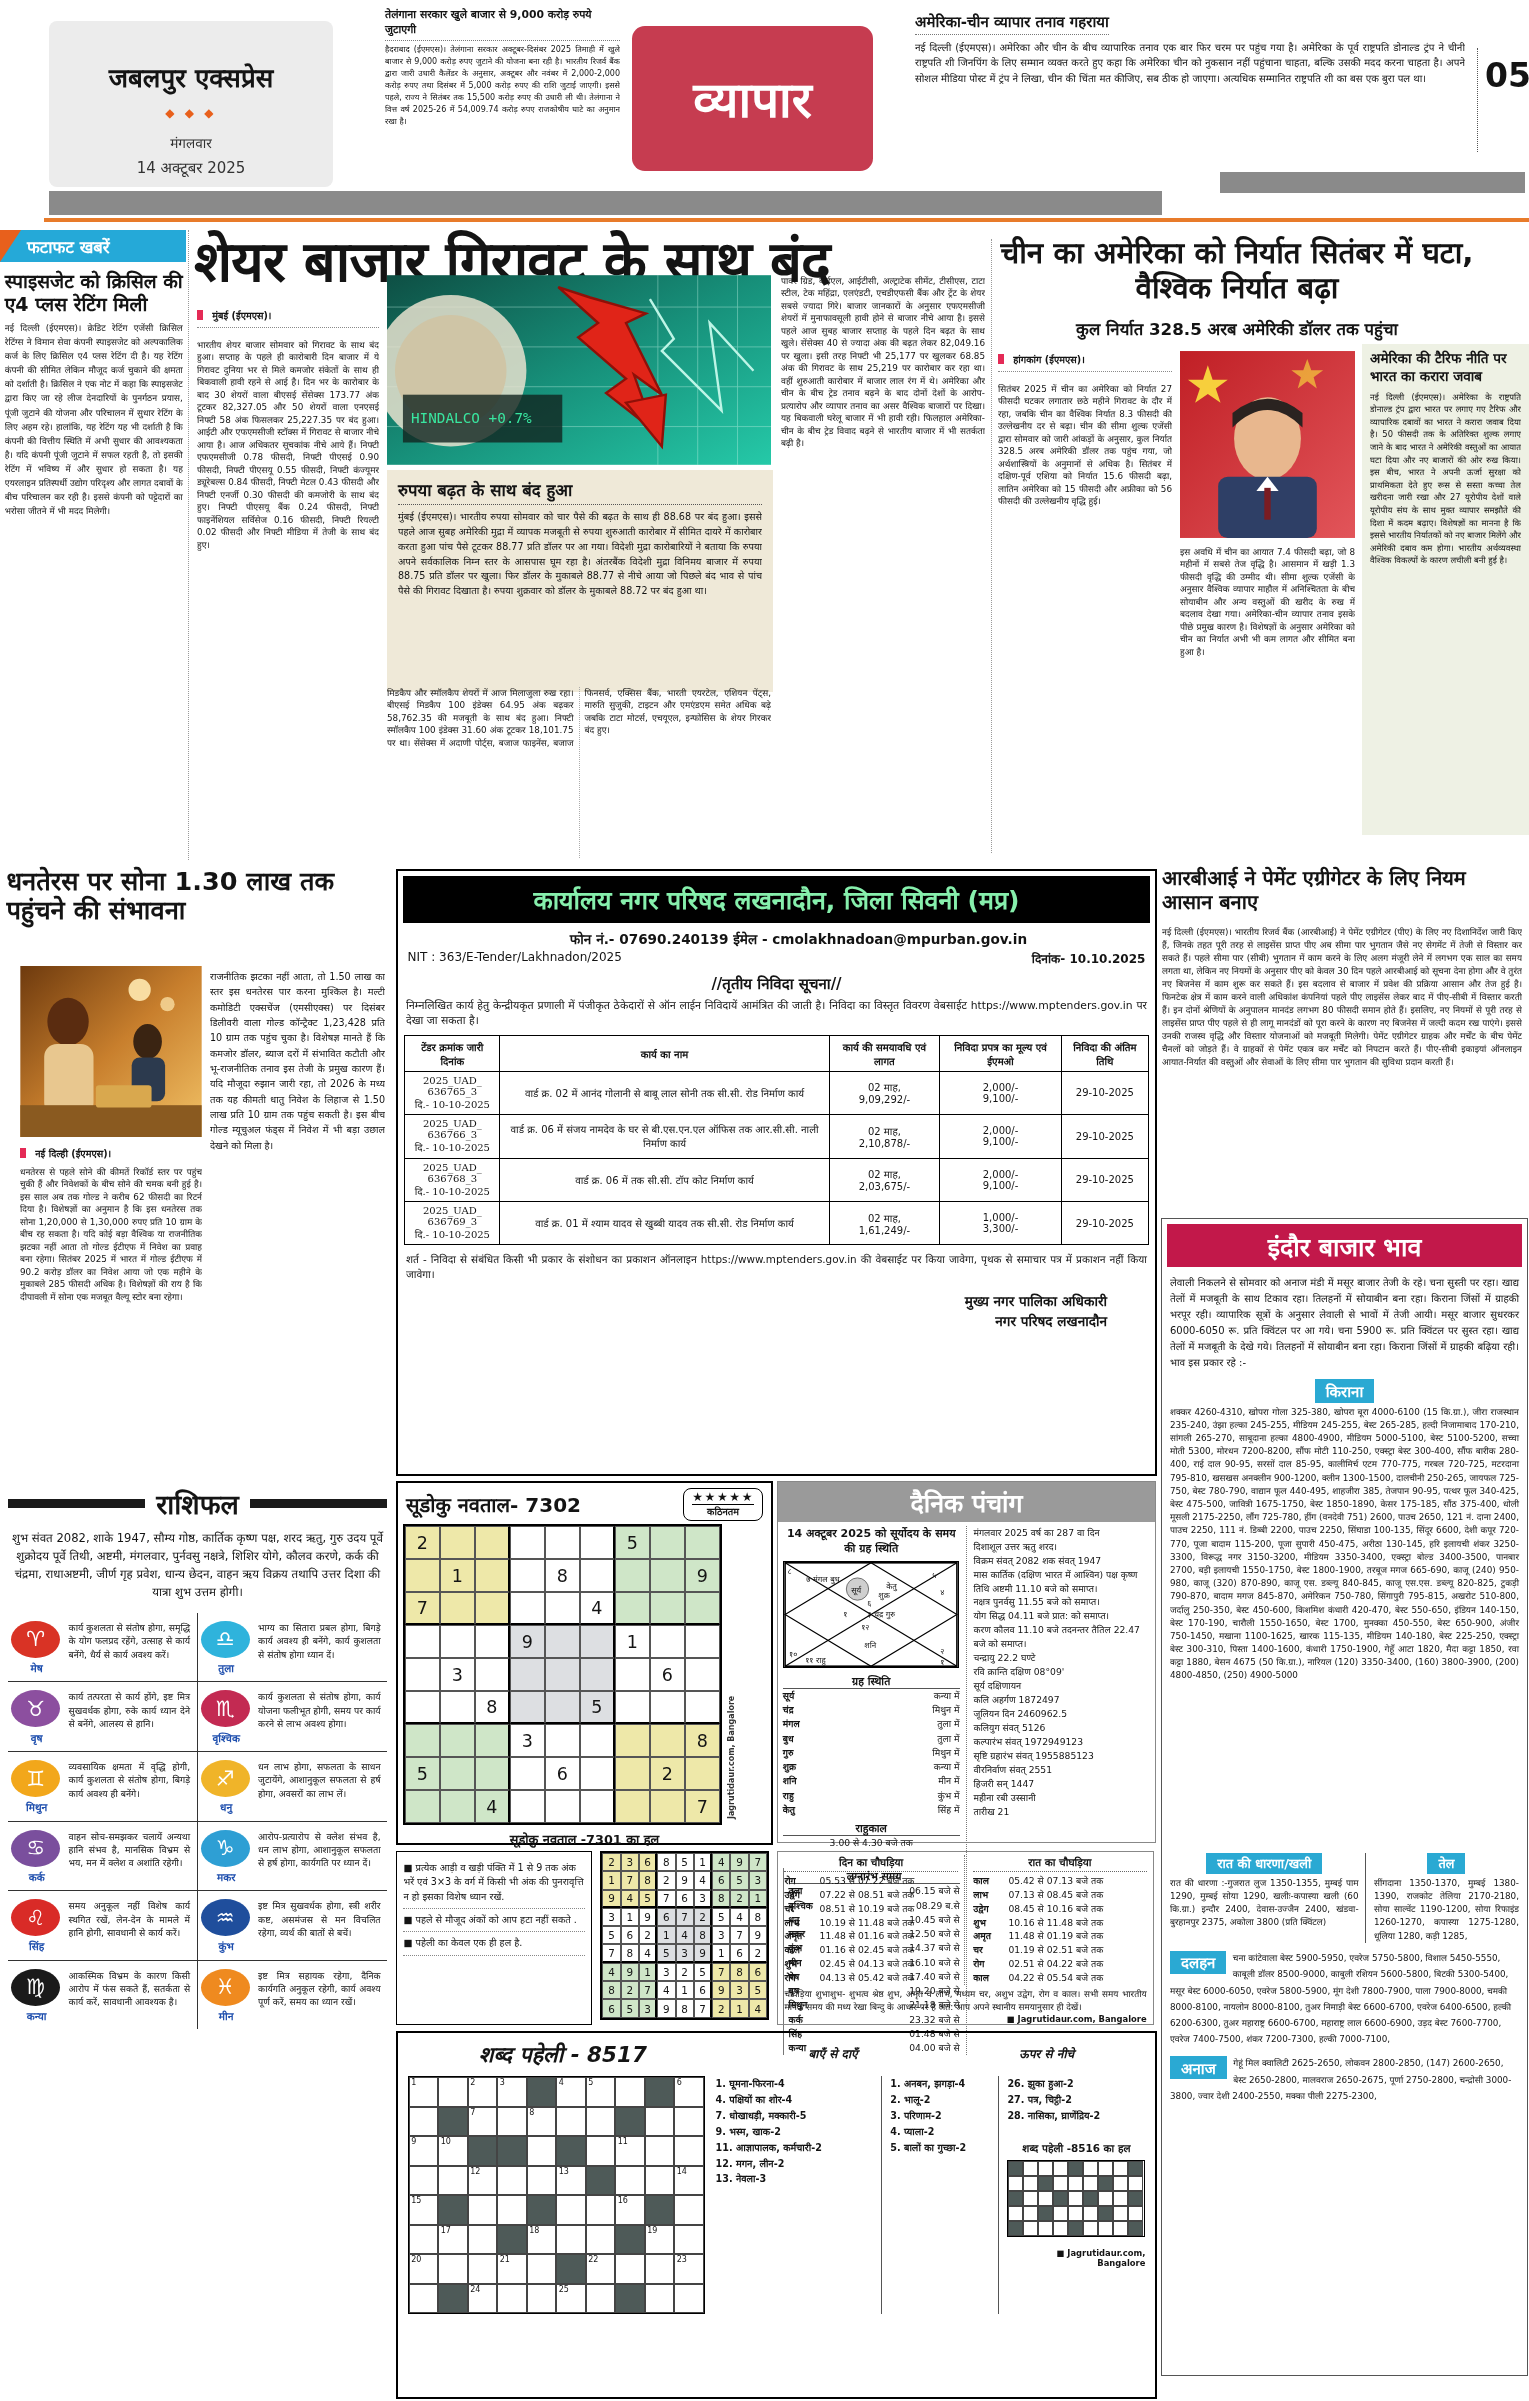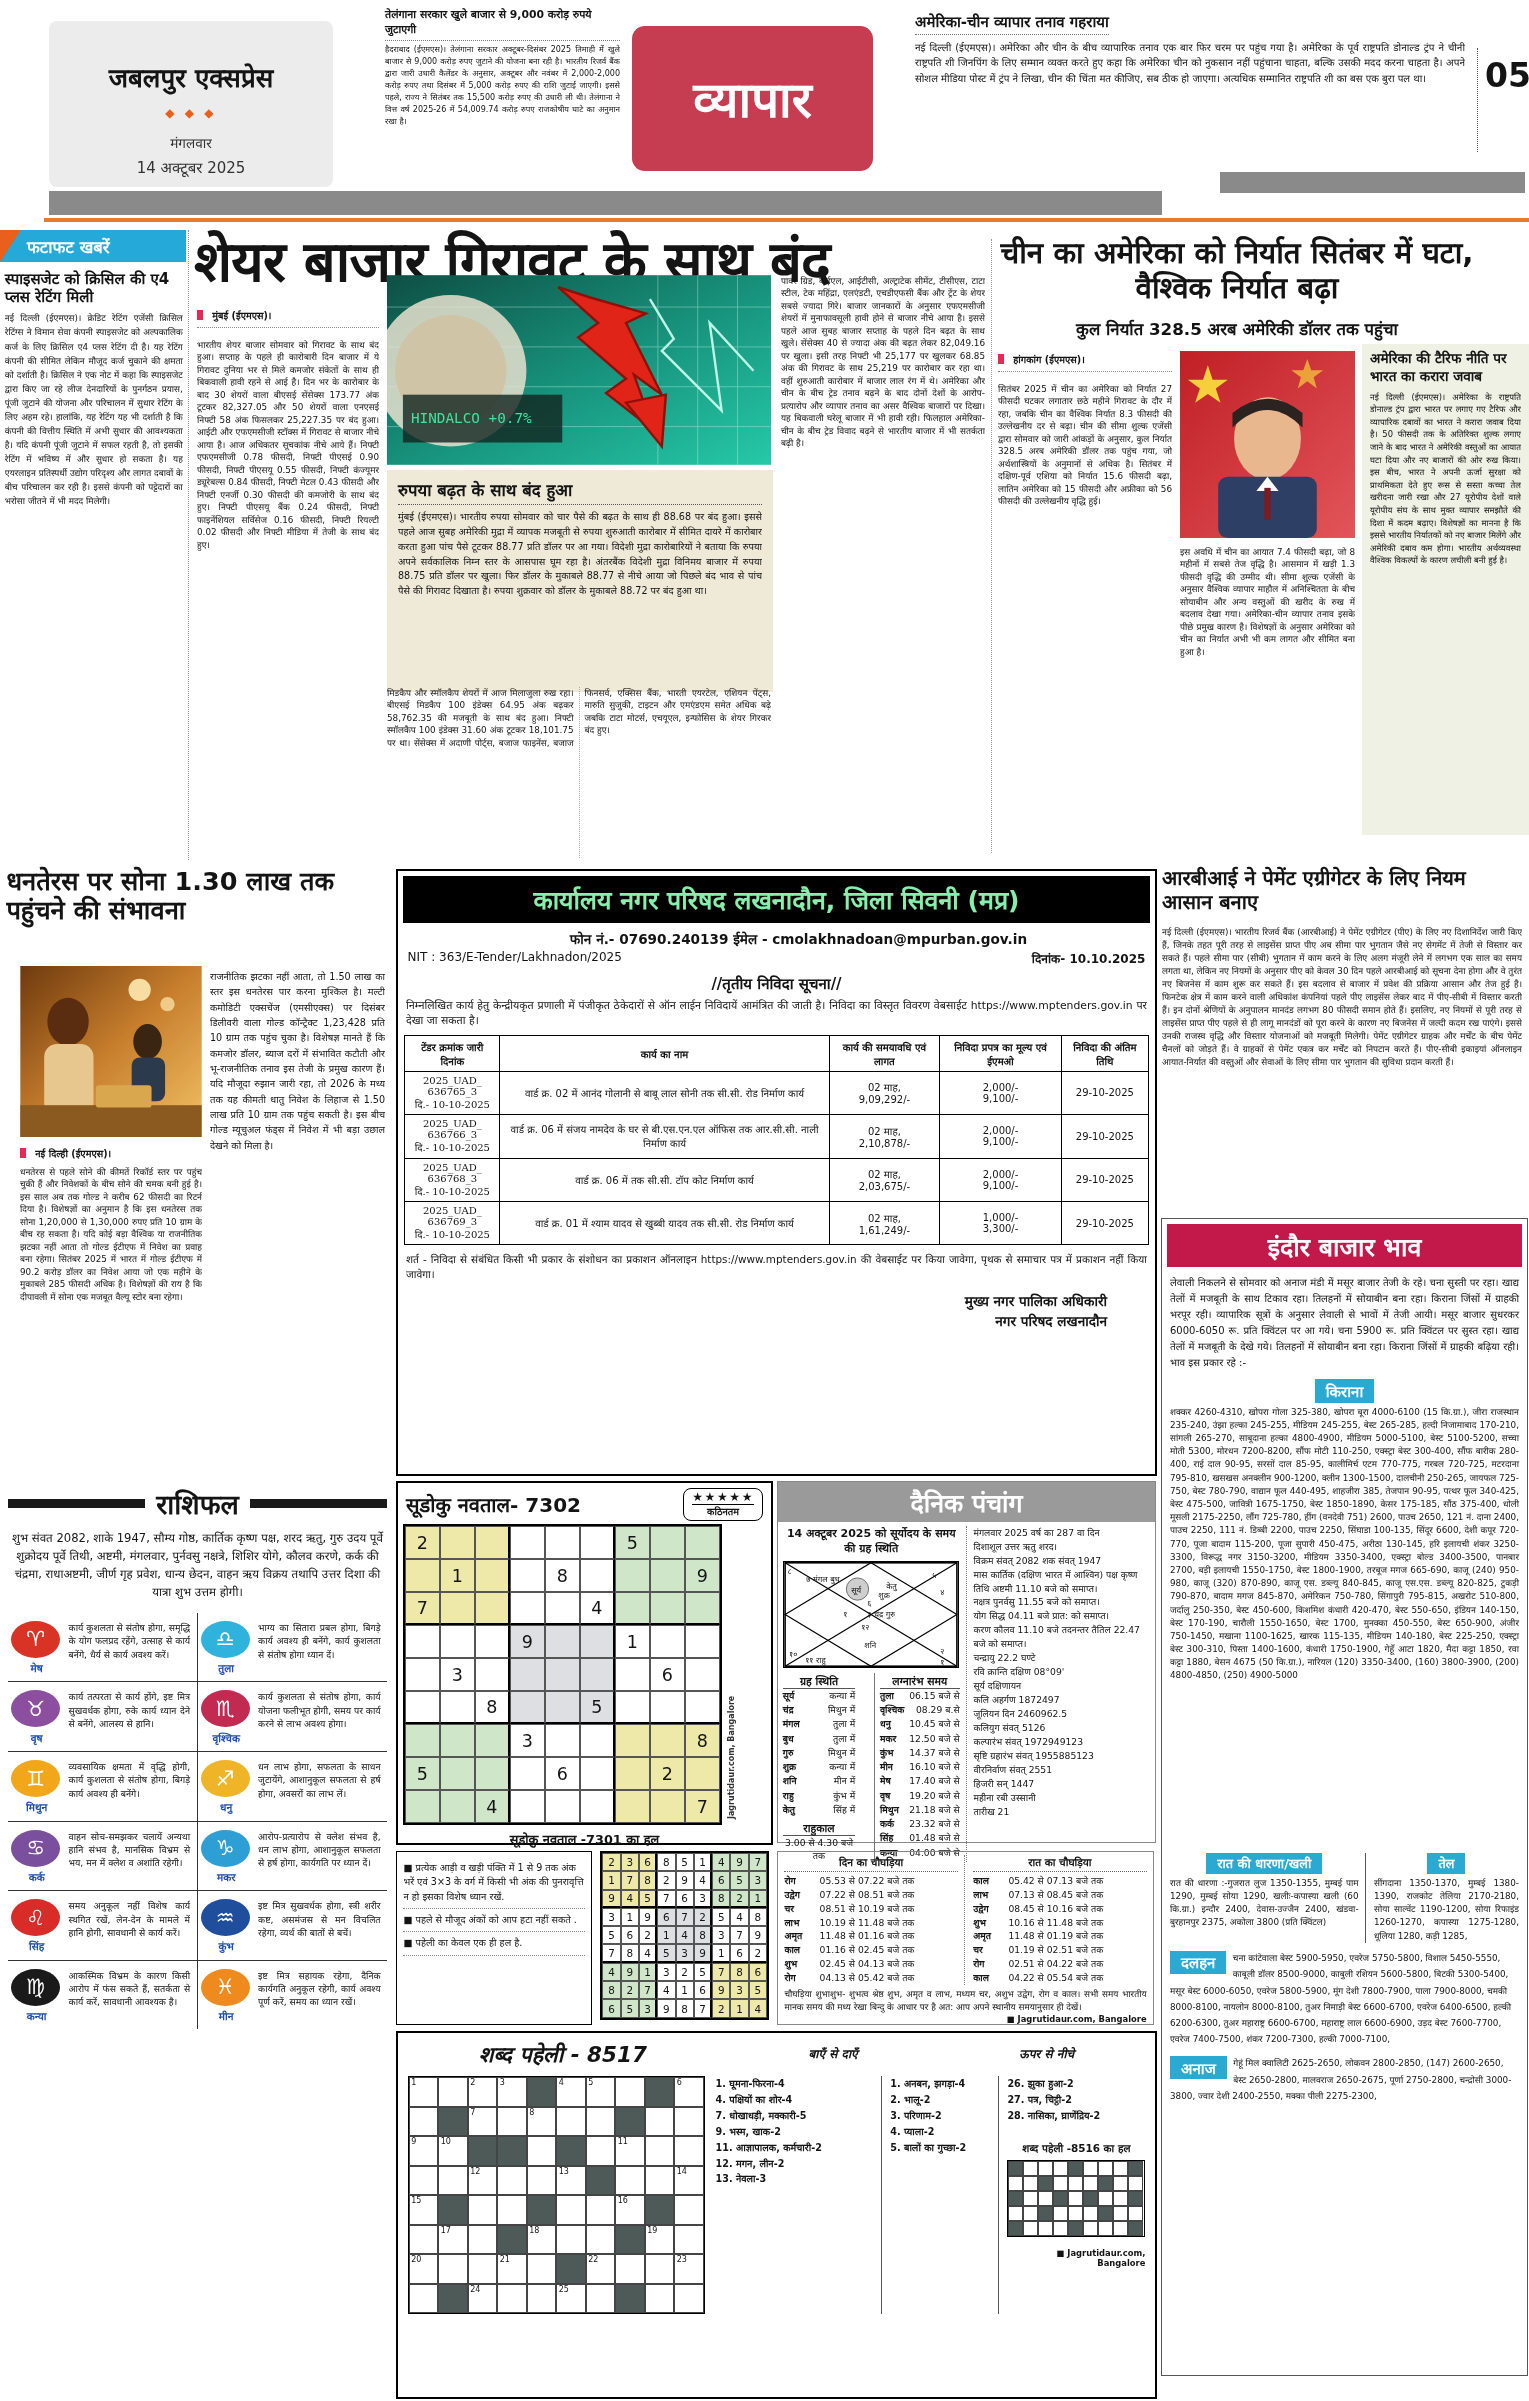--- a/index.html
+++ b/index.html
@@ -148,21 +148,21 @@
 
   <div class="abs graybar" style="left:1220px;top:172px;width:305px;height:21px;"></div>
   <div class="abs graybar" style="left:49px;top:191px;width:1113px;height:24px;"></div>
   <div class="abs orangeline" style="left:44px;top:218px;width:1486px;height:4px;"></div>
 
   <div class="abs" style="left:0;top:230px;width:186px;height:630px;border-right:1.2px dotted #999;padding-right:2.4px;">
     <div class="qn-head" style="position:relative;height:32px;">
       <span class="qn-tri"></span>
       <span>फटाफट खबरें</span>
     </div>
-    <div class="bold" style="font-size:15px;line-height:1.22;margin:8px 3.2px 4.8px 4.8px;">स्पाइसजेट को क्रिसिल की ए4 प्लस रेटिंग मिली</div>
+    <div class="bold" style="font-size:19px;line-height:1.22;margin:8px 3.2px 4.8px 4.8px;">स्पाइसजेट को क्रिसिल की ए4 प्लस रेटिंग मिली</div>
     <div class="jf ovh" style="font-size:8.8px;line-height:1.6;margin:0 3.2px 0 4.8px;height:486px;">नई दिल्ली (ईएमएस)। क्रेडिट रेटिंग एजेंसी क्रिसिल रेटिंग्स ने विमान सेवा कंपनी स्पाइसजेट को अल्पकालिक कर्ज के लिए क्रिसिल ए4 प्लस रेटिंग दी है। यह रेटिंग कंपनी की सीमित लेकिन मौजूद कर्ज चुकाने की क्षमता को दर्शाती है। क्रिसिल ने एक नोट में कहा कि स्पाइसजेट द्वारा किए जा रहे लीज देनदारियों के पुनर्गठन प्रयास, पूंजी जुटाने की योजना और परिचालन में सुधार रेटिंग के लिए अहम रहे। हालांकि, यह रेटिंग यह भी दर्शाती है कि कंपनी की वित्तीय स्थिति में अभी सुधार की आवश्यकता है। यदि कंपनी पूंजी जुटाने में सफल रहती है, तो इसकी रेटिंग में भविष्य में और सुधार हो सकता है। यह एयरलाइन प्रतिस्पर्धी उद्योग परिदृश्य और लागत दबावों के बीच परिचालन कर रही है। इससे कंपनी को पट्टेदारों का भरोसा जीतने में भी मदद मिलेगी।</div>
   </div>
 
   <div class="abs lead-h" style="left:194px;top:233px;width:797px;">शेयर बाजार गिरावट के साथ बंद</div>
   <div class="abs" style="left:197px;top:307px;width:182px;">
     <span class="redsq"></span>
     <span class="byline">मुंबई (ईएमएस)।</span>
     <div class="rule-dot" style="margin-top:4.8px;"></div>
   </div>
   <div class="abs jf ovh body-txt" style="left:197px;top:339px;width:182px;height:518px;">भारतीय शेयर बाजार सोमवार को गिरावट के साथ बंद हुआ। सप्ताह के पहले ही कारोबारी दिन बाजार में ये गिरावट दुनिया भर से मिले कमजोर संकेतों के साथ ही बिकवाली हावी रहने से आई है। दिन भर के कारोबार के बाद 30 शेयरों वाला बीएसई सेंसेक्स 173.77 अंक टूटकर 82,327.05 और 50 शेयरों वाला एनएसई निफ्टी 58 अंक फिसलकर 25,227.35 पर बंद हुआ। आईटी और एफएमसीजी स्टॉक्स में गिरावट से बाजार नीचे आया है। आज अधिकतर सूचकांक नीचे आये हैं। निफ्टी एफएमसीजी 0.78 फीसदी, निफ्टी पीएसई 0.90 फीसदी, निफ्टी पीएसयू 0.55 फीसदी, निफ्टी कंज्यूमर ड्यूरेबल्स 0.84 फीसदी, निफ्टी मेटल 0.43 फीसदी और निफ्टी एनर्जी 0.30 फीसदी की कमजोरी के साथ बंद हुए। निफ्टी पीएसयू बैंक 0.24 फीसदी, निफ्टी फाइनेंशियल सर्विसेज 0.16 फीसदी, निफ्टी रियल्टी 0.02 फीसदी और निफ्टी मीडिया में तेजी के साथ बंद हुए।</div>
@@ -654,21 +654,21 @@
         <div class="pan-sub">14 अक्टूबर 2025 को सूर्योदय के समय की ग्रह स्थिति</div>
         <div class="kundali" id="kundali" style="width:174px;height:105px;margin:4.8px auto;">
           <svg width="174" height="105" viewBox="0 0 218 132">
             <rect x="1" y="1" width="216" height="130" fill="none" stroke="#000" stroke-width="2"></rect>
             <line x1="1" y1="1" x2="217" y2="131" stroke="#000" stroke-width="1.5"></line>
             <line x1="217" y1="1" x2="1" y2="131" stroke="#000" stroke-width="1.5"></line>
             <polygon points="109,1 217,66 109,131 1,66" fill="none" stroke="#000" stroke-width="1.5"></polygon>
             <circle cx="92" cy="34" r="14" fill="#cfcfcf" stroke="#555"></circle>
           </svg>
         <span style="left: 3.2px; top: 3.2px;">८</span><span style="left: 22px; top: 11px;">७ मंगल बुध</span><span style="left: 102px; top: 17.5px;">केतु</span><span style="left: 148px; top: 6.4px;">५</span><span style="left: 156px; top: 24px;">४</span><span style="left: 67px; top: 22px;">सूर्य</span><span style="left: 94px; top: 27px;">शुक्र</span><span style="left: 59px; top: 46px;">१</span><span style="left: 83px; top: 46px;">३ चंद्र गुरु</span><span style="left: 77px; top: 59px;">१२</span><span style="left: 83px; top: 35px;">६</span><span style="left: 80px; top: 77px;">शनि</span><span style="left: 4.8px; top: 86px;">१०</span><span style="left: 21px; top: 92px;">११ राहु</span><span style="left: 156px; top: 83px;">२</span><span style="left: 156px; top: 94px;">१</span></div>
-        <div style="display:flex;gap:19px;">
+        <div style="display:flex;gap:19px;flex-direction:column;">
           <div class="pan-tbl" style="flex:1;">
             <div class="pan-h">ग्रह स्थिति</div>
             <div id="grah-rows">
                 <div class="pair">
                   <span class="k">सूर्य</span>
                   <span class="v">कन्या में</span>
                 </div>
                 <div class="pair">
                   <span class="k">चंद्र</span>
                   <span class="v">मिथुन में</span>

